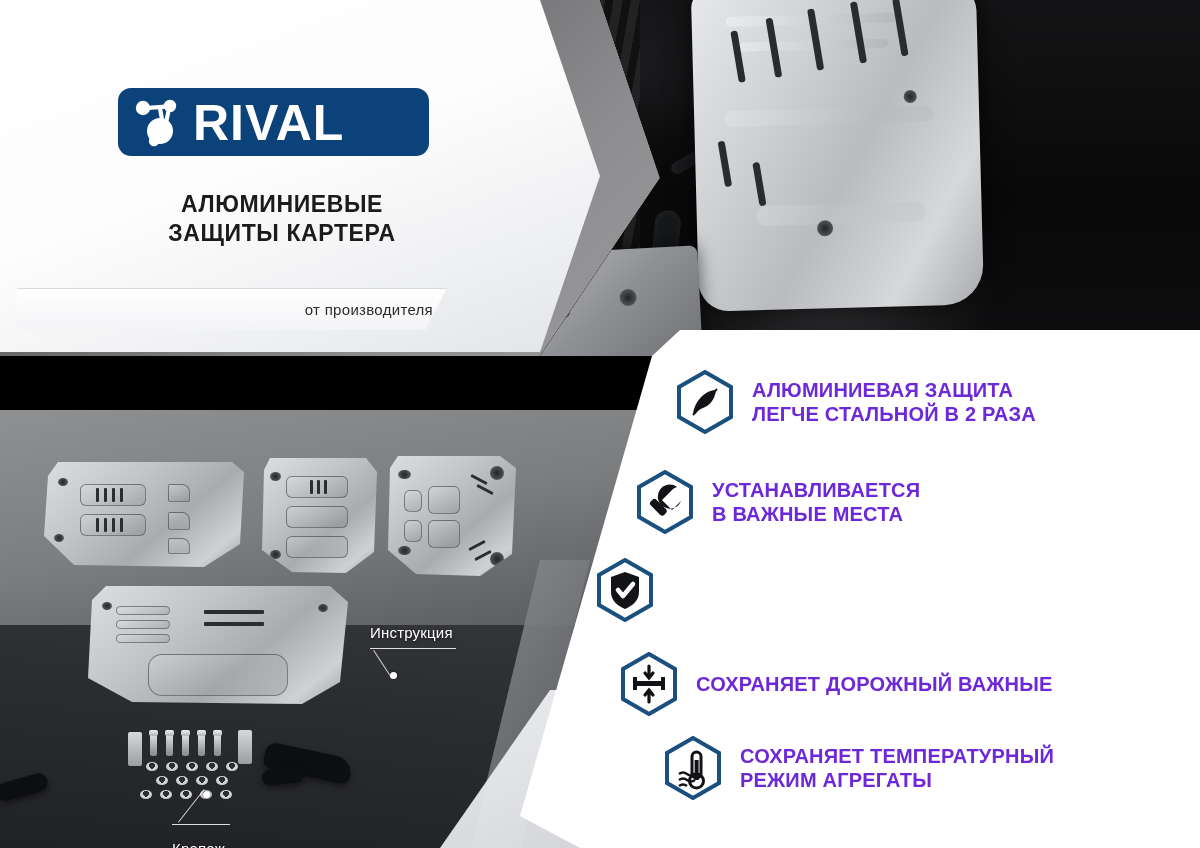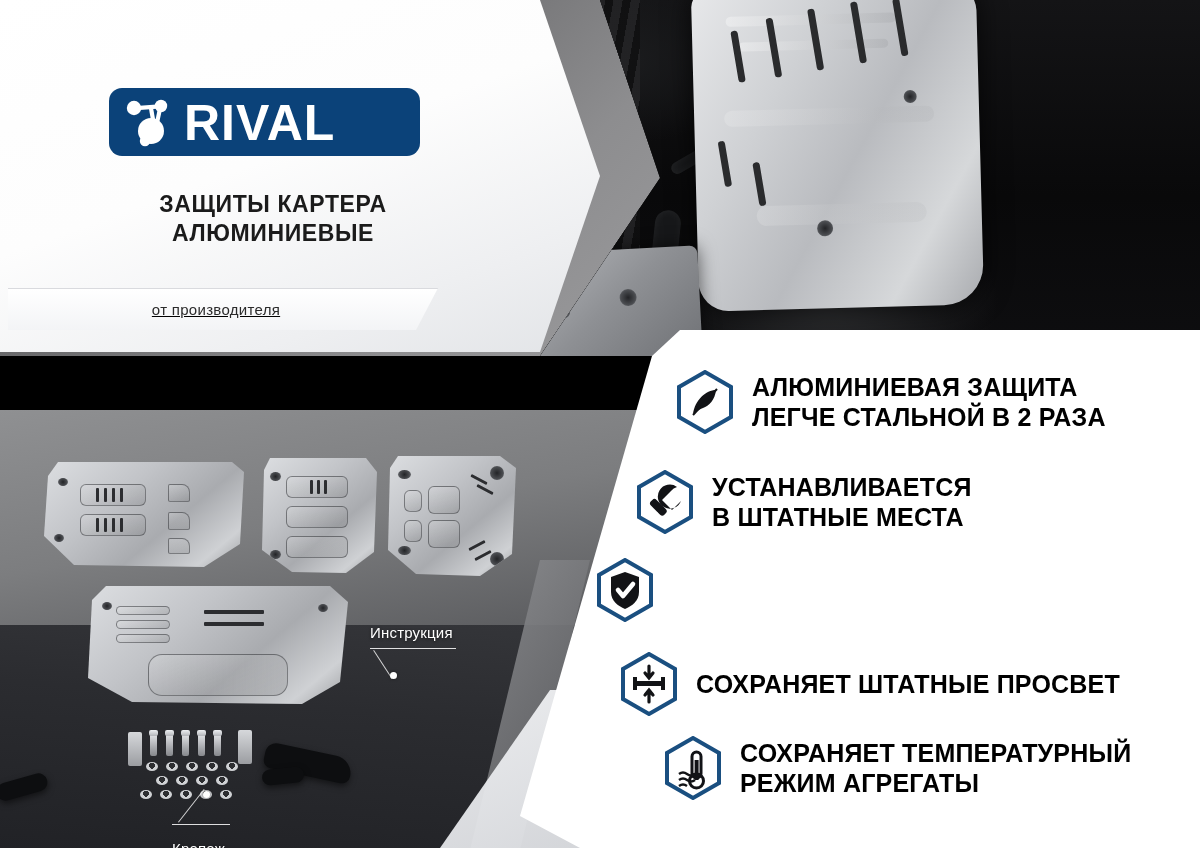--- a/index.html
+++ b/index.html
@@ -14,21 +14,21 @@
     position:absolute;left:0;top:0;width:660px;height:356px;
     background:linear-gradient(135deg,#4c4c4e 0%,#6e6e70 42%,#8d8d8f 72%,#9b9b9d 100%);
   }
   
   .hero-card{
     position:absolute;left:0;top:0;width:600px;height:352px;
     background:linear-gradient(160deg,#ffffff 0%,#fdfdfd 45%,#eeeff1 78%,#e2e4e7 100%);
     clip-path:polygon(0 0, 540px 0, 600px 176px, 540px 352px, 0 352px);
   }
   .hero-card-inner{
-    position:absolute;left:8px;top:0;width:566px;height:332px;
+    position:absolute;left:17px;top:0;width:566px;height:332px;
   }
   .logo-box{
     position:absolute;left:101px;top:88px;width:311px;height:68px;
     background:#0b4279;border-radius:13px;
     display:flex;align-items:center;
   }
   .logo-mark{position:absolute;left:16px;top:9px;width:54px;height:50px;}
   .logo-word{
     position:absolute;left:75px;top:6px;
     font-size:50px;font-weight:bold;color:#ffffff;
@@ -38,21 +38,21 @@
   .hero-title{
     position:absolute;left:0px;top:190px;width:530px;
     text-align:center;color:#1b1b1b;
     font-size:23px;font-weight:bold;line-height:1.28;letter-spacing:.6px;
   }
   .hero-sub-strip{
     position:absolute;left:0;top:288px;width:430px;height:42px;
     background:linear-gradient(180deg,#ffffff 0%,#f3f4f6 100%);
     border-top:1px solid #d9dade;
     clip-path:polygon(0 0,430px 0,408px 42px,0 42px);
-    display:flex;align-items:center;justify-content:center;text-decoration:underline;
+    display:flex;align-items:center;justify-content:flex-end;
   }
   .hero-sub{
     font-size:15px;color:#2b2b2b;letter-spacing:.3px;
     padding-right:14px;
   }
 
   
   .photo-top{
     position:absolute;left:500px;top:0;width:700px;height:356px;
     overflow:hidden;background:#0a0a0b;
@@ -164,21 +164,21 @@
   
   .features{
     position:absolute;left:520px;top:330px;width:680px;height:518px;
     background:#ffffff;
     clip-path:polygon(160px 0, 680px 0, 680px 518px, 60px 518px, 0 486px, 132px 26px);
   }
   .feat-wrap{position:absolute;left:0;top:0;width:680px;height:518px;}
   .feat{position:absolute;display:flex;align-items:center;gap:18px;}
   .hexicon{position:relative;width:58px;height:64px;flex:0 0 58px;}
   .feat-text{
-    color:#000000;font-size:25px;font-weight:bold;line-height:1.22;
+    color:#6d28d9;font-size:20px;font-weight:bold;line-height:1.22;
     letter-spacing:.2px;white-space:pre-line;
   }
 
   
   .wedge{
     position:absolute;left:440px;top:690px;width:240px;height:158px;
     background:linear-gradient(160deg,#f2f3f5,#dadce0);
     clip-path:polygon(110px 0,240px 0,240px 158px,0 158px);
     opacity:.95;
   }
@@ -206,22 +206,22 @@
         <circle cx="26" cy="34" r="13" fill="#ffffff"></circle>
         <rect x="8" y="9.2" width="30" height="4.2" fill="#ffffff" transform="rotate(-4 8 9.2)"></rect>
         <rect x="24" y="12" width="4.2" height="14" fill="#ffffff" transform="rotate(-10 24 12)"></rect>
         <rect x="33" y="11" width="4.2" height="17" fill="#ffffff" transform="rotate(12 33 11)"></rect>
         <circle cx="20" cy="44" r="5.2" fill="#ffffff"></circle>
       </svg>
       <div class="logo-word">RIVAL</div>
     </div>
 
     <div class="hero-title">
+      <div>АЛЮМИНИЕВЫЕ</div>
       <div>ЗАЩИТЫ КАРТЕРА</div>
-      <div>АЛЮМИНИЕВЫЕ</div>
     </div>
 
     <div class="hero-sub-strip">
       <div class="hero-sub">от производителя</div>
     </div>
   </div>
 
   <div class="photo-top">
     <div class="dark"></div>
     <div class="tire"></div>
@@ -386,21 +386,21 @@
       <div class="feat" style="left:116px;top:140px;">
         <div class="hexicon">
           <svg viewBox="0 0 58 64" width="58" height="64">
             <polygon points="29,2 55,17 55,47 29,62 3,47 3,17" fill="none" stroke="#1a4f80" stroke-width="4"></polygon>
             <path d="M41 17 a12 12 0 1 0 4 14 l-9 9 -10 -10 9 -9 a12 12 0 0 1 6 -4z" fill="#121316"></path>
             <rect x="13" y="33" width="19" height="8" rx="3" fill="#121316" transform="rotate(45 22 37)"></rect>
             <circle cx="19" cy="45" r="3.2" fill="#ffffff"></circle>
           </svg>
         </div>
         <div class="feat-text">УСТАНАВЛИВАЕТСЯ
-В ШТАТНЫЕ МЕСТА</div>
+В ВАЖНЫЕ МЕСТА</div>
       </div>
 
       <div class="feat" style="left:76px;top:228px;">
         <div class="hexicon">
           <svg viewBox="0 0 58 64" width="58" height="64">
             <polygon points="29,2 55,17 55,47 29,62 3,47 3,17" fill="none" stroke="#1a4f80" stroke-width="4"></polygon>
             <path d="M29 14 L43 19 V34 C43 43 36 48 29 51 C22 48 15 43 15 34 V19 Z" fill="#121316"></path>
             <path d="M22 32 l5 6 10 -12" fill="none" stroke="#ffffff" stroke-width="4.6" stroke-linecap="round" stroke-linejoin="round"></path>
           </svg>
         </div>
@@ -410,21 +410,21 @@
         <div class="hexicon">
           <svg viewBox="0 0 58 64" width="58" height="64">
             <polygon points="29,2 55,17 55,47 29,62 3,47 3,17" fill="none" stroke="#1a4f80" stroke-width="4"></polygon>
             <rect x="14" y="29" width="30" height="5" fill="#121316"></rect>
             <rect x="13" y="25" width="4" height="13" fill="#121316"></rect>
             <rect x="41" y="25" width="4" height="13" fill="#121316"></rect>
             <path d="M29 14 v8 M25 21 l4 5 4 -5" stroke="#121316" stroke-width="3.2" fill="none" stroke-linecap="round"></path>
             <path d="M29 50 v-8 M25 43 l4 -5 4 5" stroke="#121316" stroke-width="3.2" fill="none" stroke-linecap="round"></path>
           </svg>
         </div>
-        <div class="feat-text">СОХРАНЯЕТ ШТАТНЫЕ ПРОСВЕТ</div>
+        <div class="feat-text">СОХРАНЯЕТ ДОРОЖНЫЙ ВАЖНЫЕ</div>
       </div>
 
       <div class="feat" style="left:144px;top:406px;">
         <div class="hexicon">
           <svg viewBox="0 0 58 64" width="58" height="64">
             <polygon points="29,2 55,17 55,47 29,62 3,47 3,17" fill="none" stroke="#1a4f80" stroke-width="4"></polygon>
             <rect x="28" y="16" width="9" height="26" rx="4.5" fill="none" stroke="#121316" stroke-width="3"></rect>
             <circle cx="32.5" cy="45" r="7" fill="none" stroke="#121316" stroke-width="3"></circle>
             <rect x="30.6" y="24" width="4" height="20" fill="#121316"></rect>
             <path d="M15 38 q4 -3 8 0 t8 0" fill="none" stroke="#121316" stroke-width="2.4"></path>

